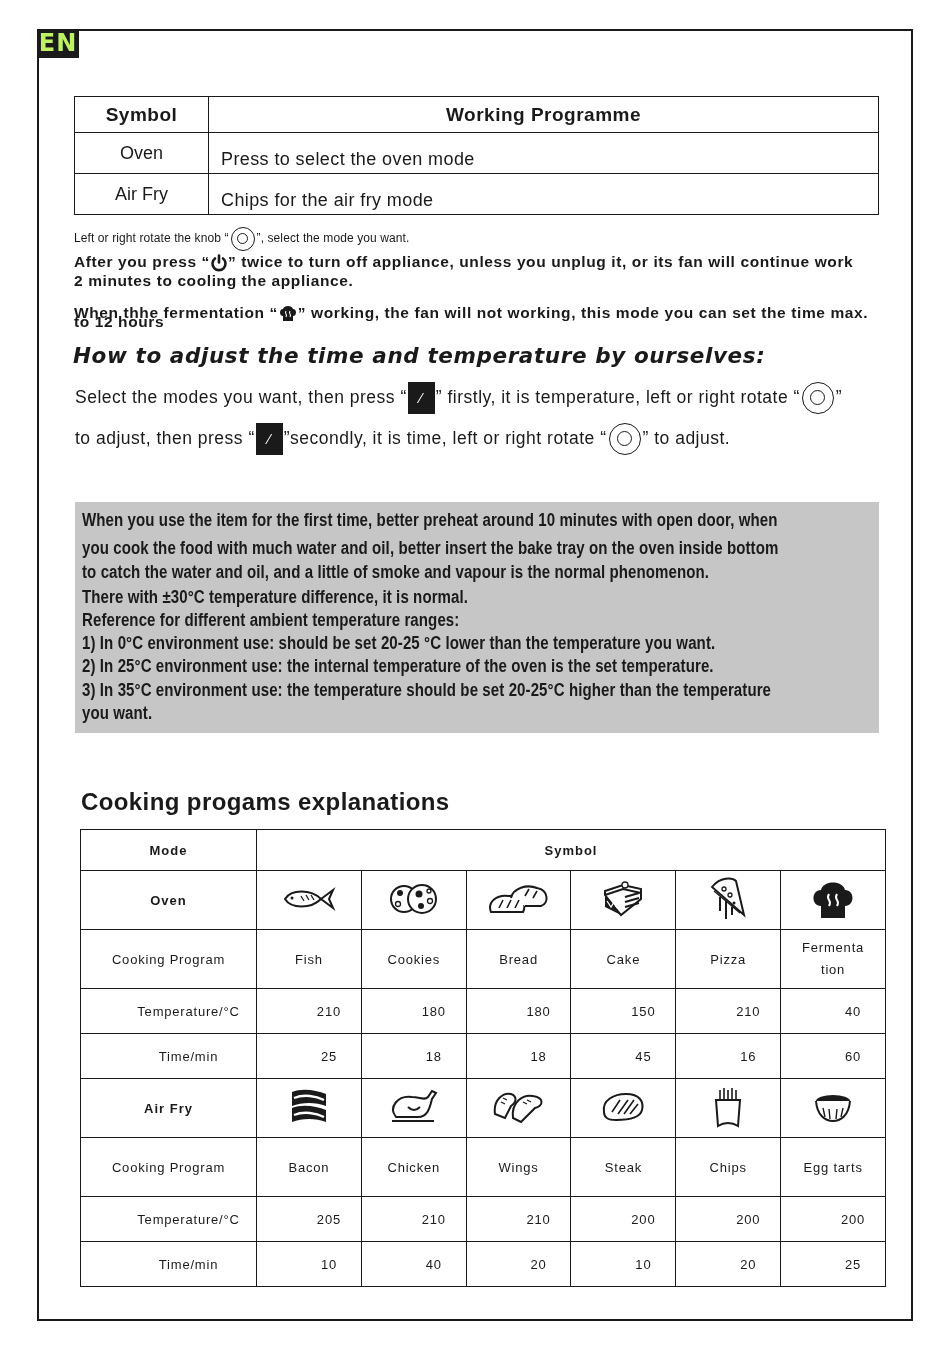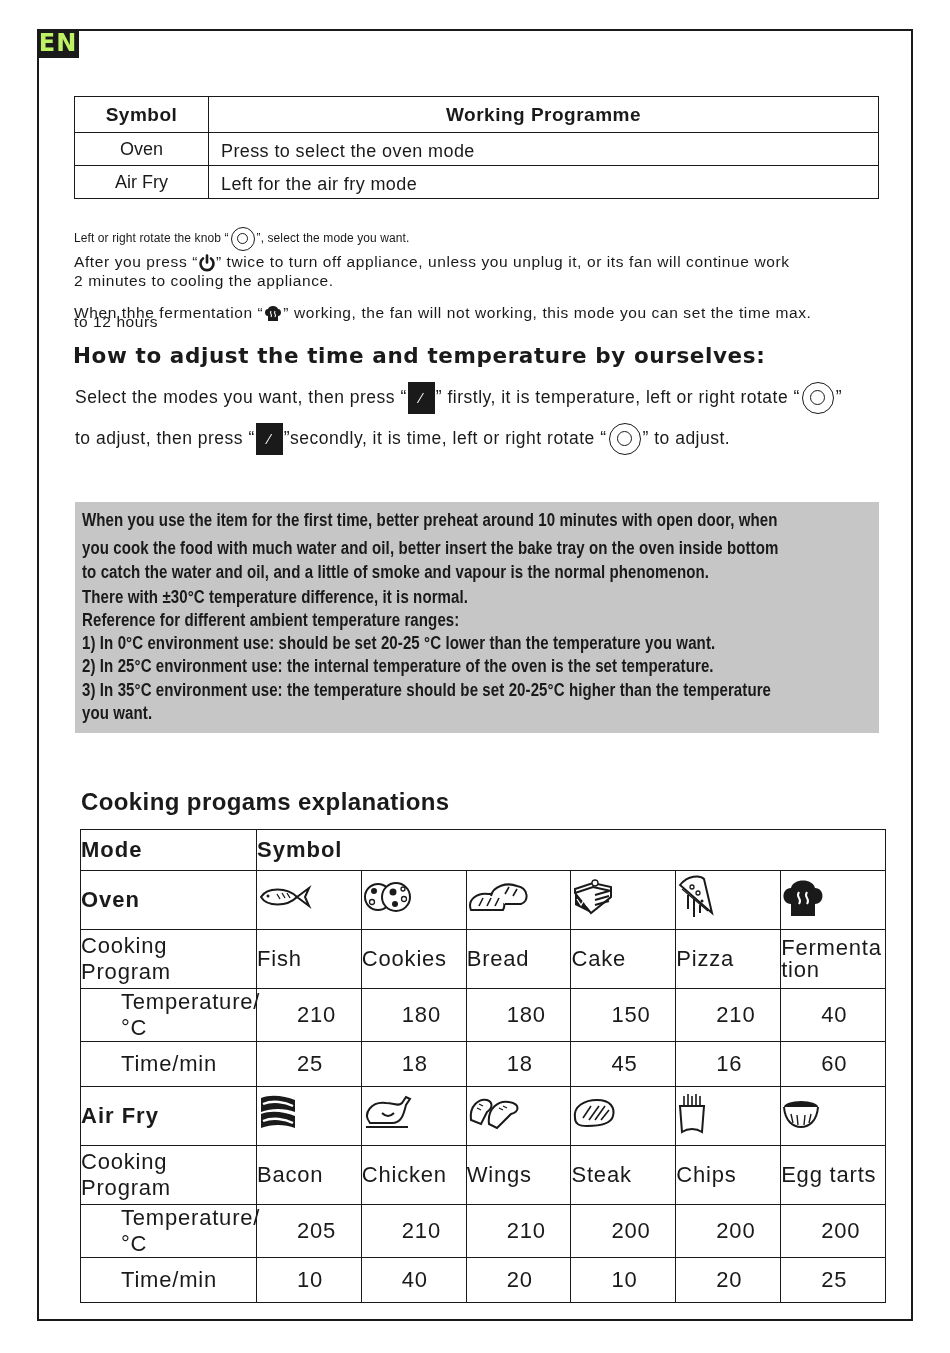--- a/index.html
+++ b/index.html
@@ -5,41 +5,41 @@
   html, body { margin:0; padding:0; background:#fff; }
   body { width:950px; height:1353px; position:relative; font-family:"Liberation Sans", sans-serif; color:#1a1a1a; overflow:hidden; }
   .frame { position:absolute; left:37px; top:29px; width:876px; height:1292px; border:2px solid #1a1a1a; box-sizing:border-box; }
   .lang-badge { position:absolute; left:37px; top:29px; width:42px; height:29px; background:#1a1a1a; color:#bef264; font-weight:bold; font-size:24px; line-height:29px; text-align:center; letter-spacing:1px; font-family:"DejaVu Sans", sans-serif; }
 
   table.t1 { position:absolute; left:74px; top:96px; width:805px; border-collapse:collapse; }
   table.t1 td, table.t1 th { border:1px solid #1a1a1a; font-size:18px; padding:0; }
   table.t1 th { height:35px; font-weight:bold; font-size:19px; letter-spacing:0.5px; }
   table.t1 td { height:28px; }
   table.t1 td.sym { width:133px; text-align:center; }
-  table.t1 td.desc { text-align:left; padding-left:12px; padding-top:4px; letter-spacing:0.4px;margin-left:33px; }
+  table.t1 td.desc { text-align:left; padding-left:12px; padding-top:12px; letter-spacing:0.4px;margin-left:33px; }
 
   .p { position:absolute; font-size:12px; line-height:18px; letter-spacing:0.1px; }
-  .p2 { position:absolute; font-size:15.5px; line-height:18px; letter-spacing:0.6px; }
-  .h2 { position:absolute; left:73px; top:343px; font-size:21.5px; font-weight:bold; letter-spacing:0.6px; font-family:"DejaVu Sans", sans-serif; }
+  .p2 { position:absolute; font-size:15.5px; line-height:18px; letter-spacing:0.6px;font-weight:bold; }
+  .h2 { position:absolute; left:73px; top:343px; font-size:21.5px; font-weight:bold; letter-spacing:0.6px; font-family:"DejaVu Sans", sans-serif;font-style:italic; }
   .p3 { position:absolute; font-size:17.5px; letter-spacing:0.5px; }
 
   .knob { display:inline-block; vertical-align:middle; width:24px; height:24px; border:1.5px solid #1a1a1a; border-radius:50%; position:relative; box-sizing:border-box; margin:0 2px; }
   .knob::after { content:""; position:absolute; left:5px; top:5px; width:11px; height:11px; border:1.3px solid #1a1a1a; border-radius:50%; box-sizing:border-box; }
   .knob.big { width:32px; height:32px; }
   .knob.big::after { left:7px; top:7px; width:15px; height:15px; }
   .ti-btn { display:inline-block; vertical-align:middle; width:27px; height:32px; background:#1a1a1a; color:#fff; font-size:14px; line-height:32px; text-align:center; margin:0 1px; }
   .inline-ico { display:inline-block; vertical-align:middle; }
 
   .notice { position:absolute; left:75px; top:502px; width:804px; height:231px; background:#c6c6c6; }
   .notice div { position:absolute; left:7px; font-size:17.5px; font-weight:bold; font-family:"Liberation Sans", sans-serif; transform:scaleX(0.86); transform-origin:left; white-space:nowrap; letter-spacing:0.1px; }
 
   .h3 { position:absolute; left:81px; top:788px; font-size:24px; font-weight:bold; letter-spacing:0.4px; }
 
   table.t2 { position:absolute; left:80px; top:829px; width:806px; border-collapse:collapse; table-layout:fixed; }
-  table.t2 td { border:1px solid #1a1a1a; font-size:22px; letter-spacing:0.8px; padding:0; }
+  table.t2 td { border:1px solid #1a1a1a; text-align:center; font-size:13px; letter-spacing:0.8px; padding:0; }
   table.t2 td.lbl { width:175px; }
   table.t2 .bold { font-weight:bold; letter-spacing:1px; }
   table.t2 tr.hdr td { height:40px; }
   table.t2 tr.icons td { height:58px; }
   table.t2 tr.prog td { height:58px; }
   table.t2 tr.num td { height:44px;padding-left:40px; }
   .food-icon { display:inline-block; }
   .fermt { line-height:22px; }
 </style>
 </head>
@@ -53,21 +53,21 @@
       <tr>
     <th>Symbol</th>
     <th>Working Programme</th>
   </tr>
   <tr>
     <td class="sym">Oven</td>
     <td class="desc">Press to select the oven mode</td>
   </tr>
   <tr>
     <td class="sym">Air Fry</td>
-    <td class="desc">Left for the air fry mode</td>
+    <td class="desc">Chips for the air fry mode</td>
   </tr>
 </tbody>
   </table>
 
 <div class="p" style="left:74px; top:227px;">
   <span>Left or right rotate the knob “</span><span class="knob"></span><span>”, select the mode you want.</span>
 </div>
 
 <div class="p2" style="left:74px; top:253px;">
   <span>After  you  press  “</span><svg class="inline-ico" width="18" height="18" viewBox="0 0 18 18">

